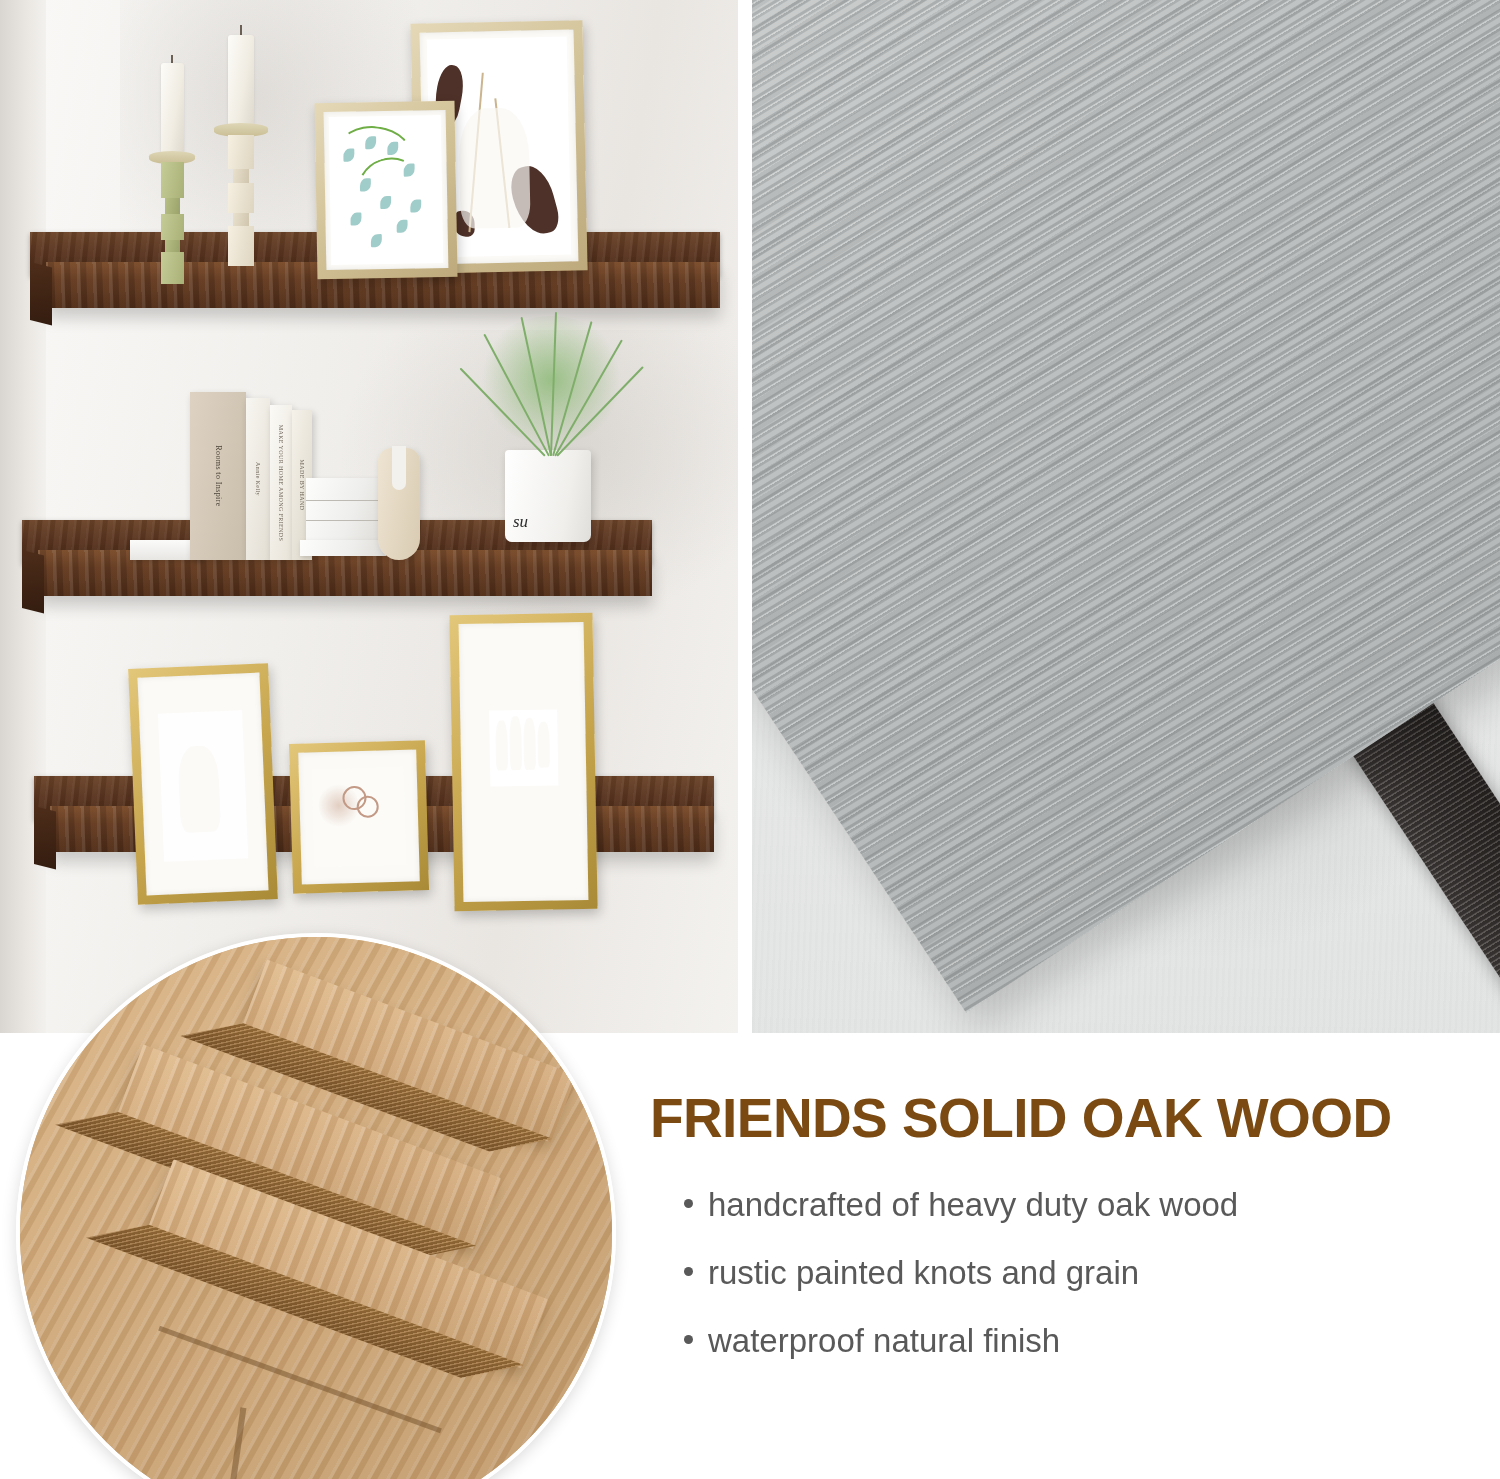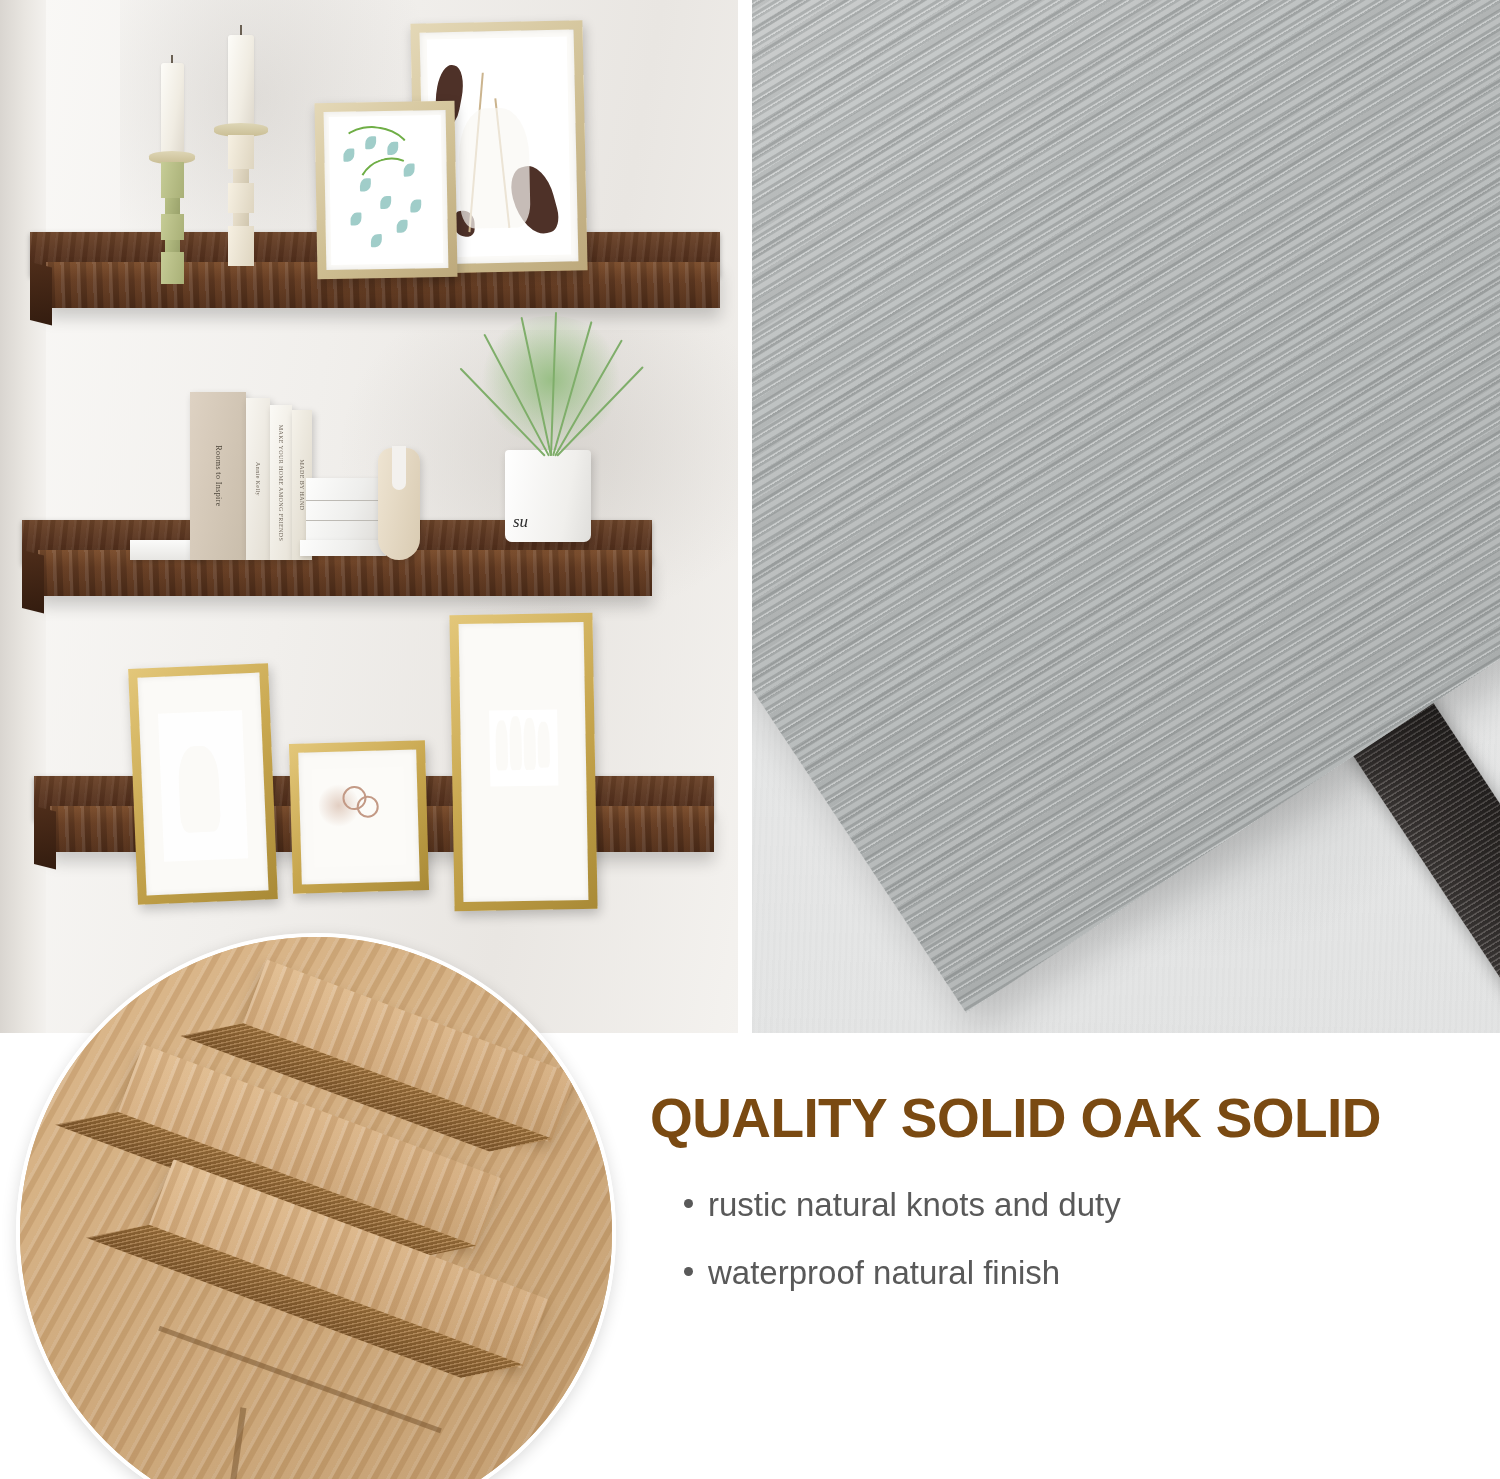--- a/index.html
+++ b/index.html
@@ -518,25 +518,29 @@
       <div class="side"></div>
     </div>
 
     <div class="plank" style="left:128px; top:290px; width:400px; height:74px; transform:rotate(20.5deg); border-radius:2px;">
       <div class="top"></div>
       <div class="side"></div>
     </div>
   </div>
 
   <div class="copy">
-    <h1 class="headline">QUALITY SOLID OAK SOLID</h1>
+    <h1 class="headline">FRIENDS SOLID OAK WOOD</h1>
     <ul class="bullets">
       <li>
         <span class="dot"></span>
-        <span>rustic natural knots and duty</span>
+        <span>handcrafted of heavy duty oak wood</span>
+      </li>
+      <li>
+        <span class="dot"></span>
+        <span>rustic painted knots and grain</span>
       </li>
       <li>
         <span class="dot"></span>
         <span>waterproof natural finish</span>
       </li>
     </ul>
   </div>
 
 </div>
 

